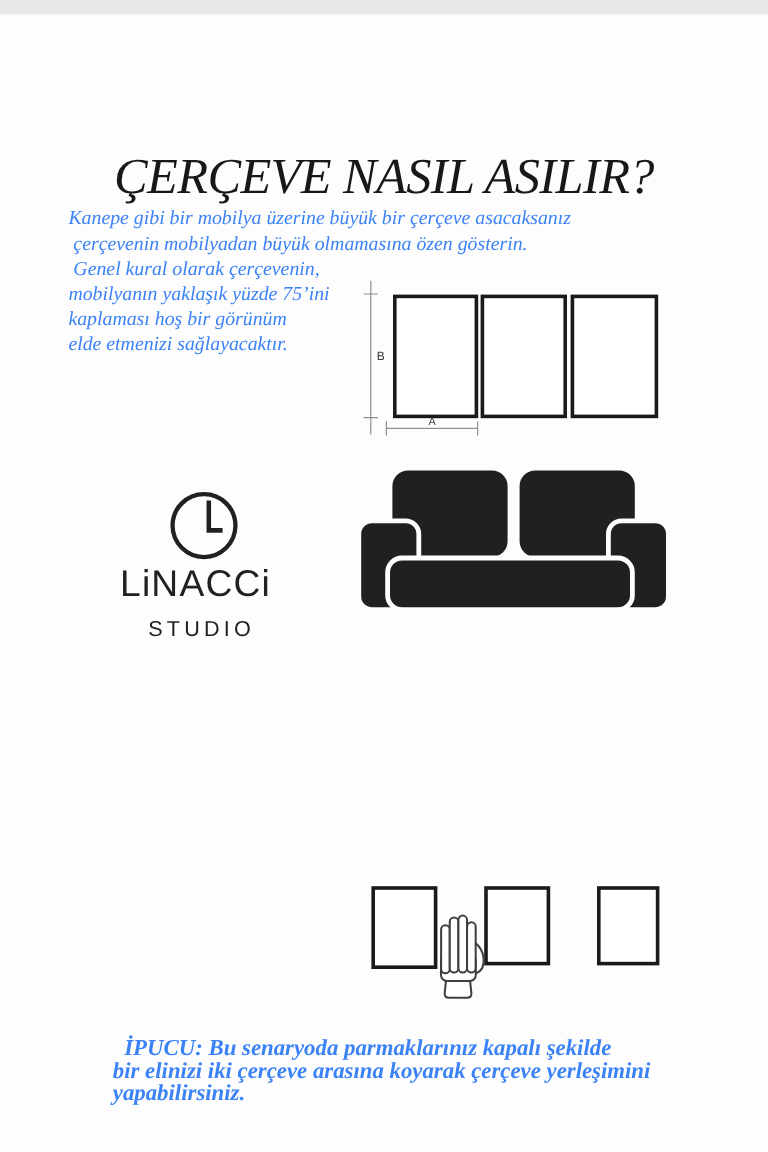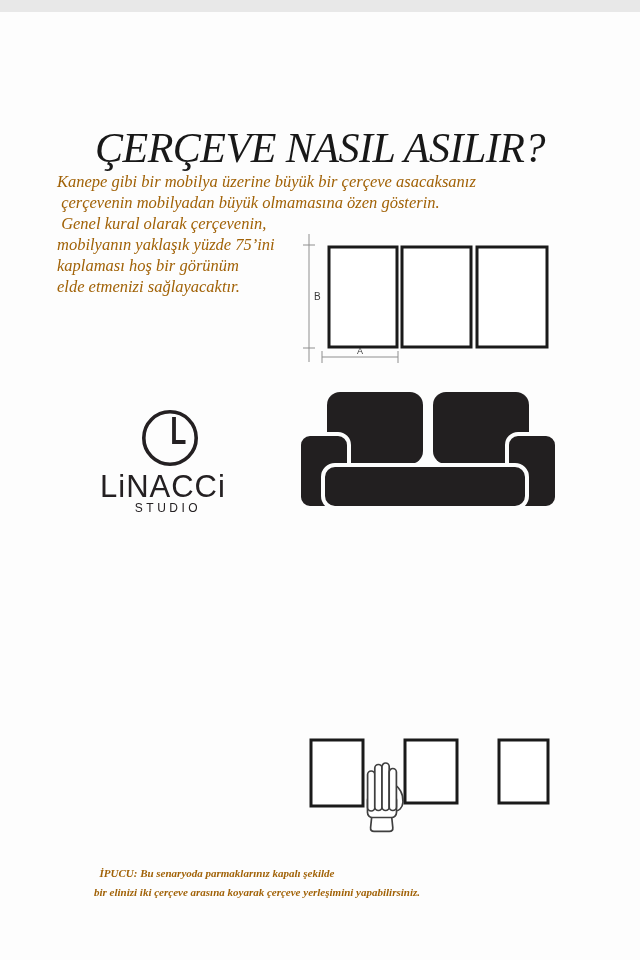--- a/index.html
+++ b/index.html
@@ -20,55 +20,55 @@
     font-weight:500;
     font-size:42px;
     letter-spacing:-0.5px;
     color:#181818;
     white-space:nowrap;
   }
   .bodytext{
     position:absolute;
     font-style:italic;
     white-space:pre-wrap;
-    color:#a16207;
+    color:#3b82f6;
   }
   .intro{
     left:57px;top:159px;
     font-size:16.5px;line-height:21px;
     width:520px;
   }
   .spacing-guide{
     left:92px;top:546px;
     font-size:16.5px;line-height:22px;
     width:500px;
   }
   .tip{
     left:94px;top:852px;
-    font-size:11px;line-height:19px;
+    font-size:19px;line-height:19px;
     font-weight:bold;
     width:500px;
   }
   .abs{position:absolute;}
   .logo-wordmark{
     position:absolute;
     left:100px;top:457px;width:136px;
     text-align:left;
     font-family:"Liberation Sans", sans-serif;
     font-size:31px;
     letter-spacing:1px;
     color:#242022;
     white-space:nowrap;
   }
   .logo-studio{
     position:absolute;
-    left:100px;top:489px;width:136px;
+    left:100px;top:502px;width:136px;
     text-align:center;
     font-family:"Liberation Sans", sans-serif;
-    font-size:12px;
+    font-size:18px;
     letter-spacing:3.5px;
     color:#242022;
     white-space:nowrap;
   }
   svg text{
     font-family:"Liberation Sans", sans-serif;
     fill:#3a3a3a;
   }
 </style>
 </head>

